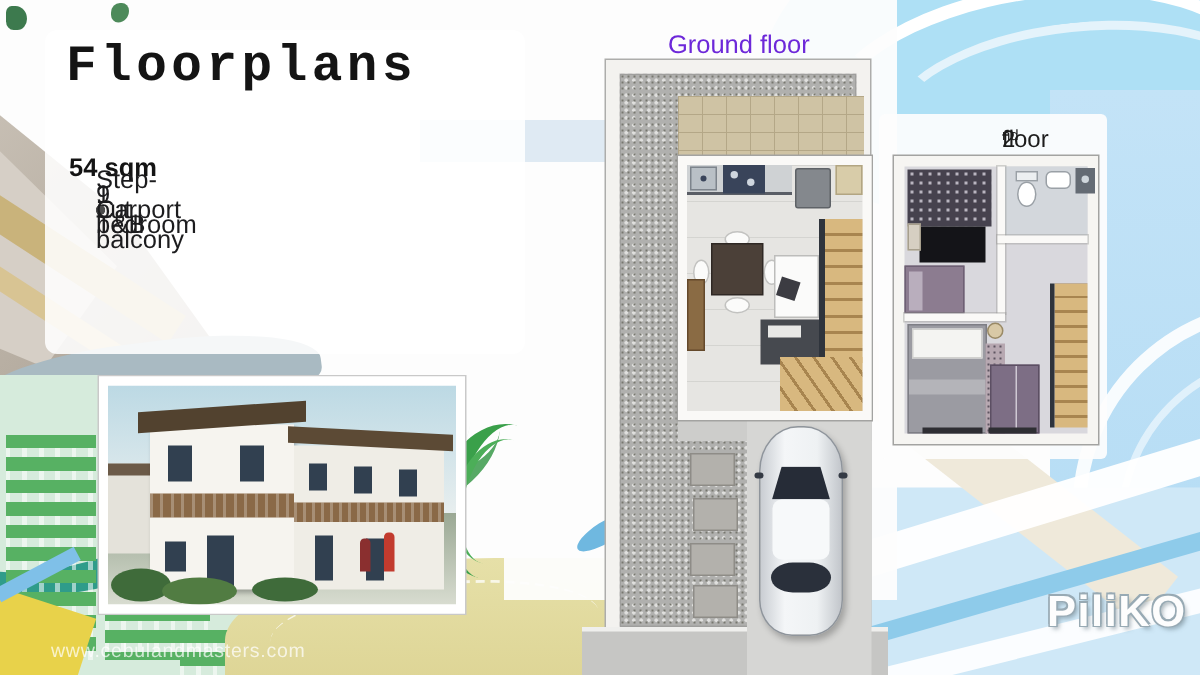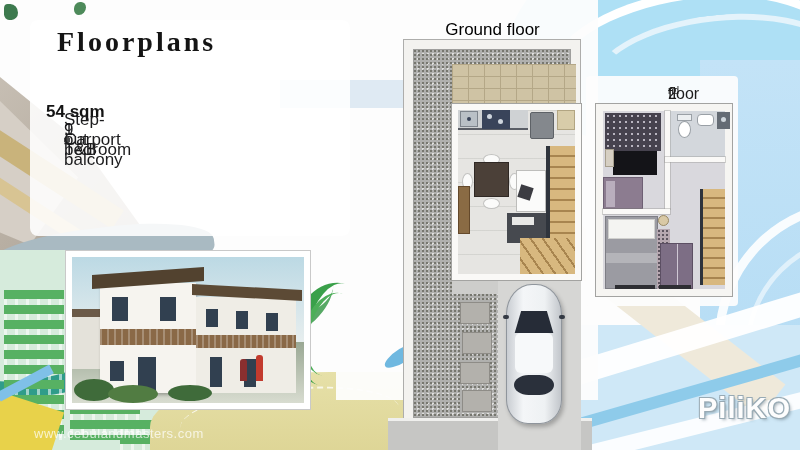--- a/index.html
+++ b/index.html
@@ -65,22 +65,22 @@
     transform:rotate(-32deg);}
   .bg-green-speck1{left:4px;top:4px;width:14px;height:16px;background:#3d7a4e;border-radius:30% 60% 50% 40%;}
   .bg-green-speck2{left:74px;top:2px;width:12px;height:13px;background:#4d8a5a;border-radius:50% 40% 60% 40%;}
 
   .backdrop-ground{left:336px;top:0;width:262px;height:400px;background:rgba(253,253,253,.95);}
   .band-blue-left{left:280px;top:80px;width:126px;height:28px;background:#dfeaf3;}
   .backdrop-second{left:586px;top:76px;width:152px;height:230px;background:rgba(253,253,253,.93);border-radius:4px;}
 
   
   .info-panel{left:30px;top:20px;width:320px;height:216px;background:rgba(255,255,255,.88);border-radius:8px;}
-  .info-title{left:27px;top:6px;width:300px;font-family:Liberation Serif, serif;font-weight:700;
-    font-size:28px;letter-spacing:3px;color:#141414;}
+  .info-title{left:14px;top:6px;width:300px;font-family:Liberation Mono, monospace;font-weight:700;
+    font-size:34px;letter-spacing:3px;color:#141414;}
   .info-sub{left:16px;top:52px;width:300px;font-size:20px;font-weight:800;color:#101010;letter-spacing:.4px;}
   .info-area{left:16px;top:82px;width:200px;font-size:17px;font-weight:700;color:#141414;}
   .feature-list{left:34px;top:106px;width:280px;margin:0;padding:0;list-style:none;position:absolute;}
   .feature-list li{position:relative;display:flex;align-items:center;gap:14px;height:27px;}
   .feature-list .dot{position:relative;width:6px;height:6px;border-radius:50%;background:#4a4a4a;flex:0 0 auto;}
   .feature-list .ftxt{position:relative;font-size:17px;color:#1c1c1e;}
 
   
   .photo{left:66px;top:251px;width:244px;height:158px;background:#fff;border:6px solid #fff;
     box-shadow:0 0 0 1px #c9c9c9;overflow:hidden;}
@@ -93,21 +93,21 @@
   .photo .h1 .balc{left:0;top:46px;width:100%;height:16px;background:#8a6947;
     background-image:repeating-linear-gradient(to right,rgba(255,255,255,.25) 0 2px,rgba(0,0,0,0) 2px 7px);}
   .photo .h1 .win{background:#314050;}
   .photo .h2{left:124px;top:40px;width:100px;height:96px;background:#efede6;}
   .photo .h2 .roof{left:-4px;top:-10px;width:110px;height:11px;background:#5c4a35;transform:skewY(3deg);}
   .photo .h2 .balc{left:0;top:38px;width:100%;height:13px;background:#8a6947;
     background-image:repeating-linear-gradient(to right,rgba(255,255,255,.25) 0 2px,rgba(0,0,0,0) 2px 6px);}
   .photo .person{width:7px;height:22px;border-radius:3px 3px 0 0;}
 
   
-  .gf-label{left:405px;top:20px;width:175px;text-align:center;font-size:17px;color:#000000;}
+  .gf-label{left:405px;top:20px;width:175px;text-align:center;font-size:17px;color:#6d28d9;}
   .gf-lot{left:404px;top:40px;width:176px;height:378px;border:9px solid #f3f2ef;border-bottom:0;
     box-shadow:0 0 0 1px #adadab, inset 0 0 0 1px #9f9f9d;
     background-color:#b0b0ae;
     background-image:radial-gradient(#77776f 1px,rgba(0,0,0,0) 1px),radial-gradient(#e0e0de 1px,rgba(0,0,0,0) 1px);
     background-size:4px 4px,5px 5px;background-position:0 0,2px 2px;}
   .gf-pavers{left:452px;top:64px;width:124px;height:46px;background:#cfc3a4;
     background-image:linear-gradient(#b4a787 1px,rgba(0,0,0,0) 1px),linear-gradient(90deg,#b4a787 1px,rgba(0,0,0,0) 1px);
     background-size:16px 12px;}
   .gf-room{left:452px;top:104px;width:129px;height:176px;border:6px solid #faf9f7;
     box-shadow:0 0 0 1px #a3a3a1;background:#e6e5e2;

